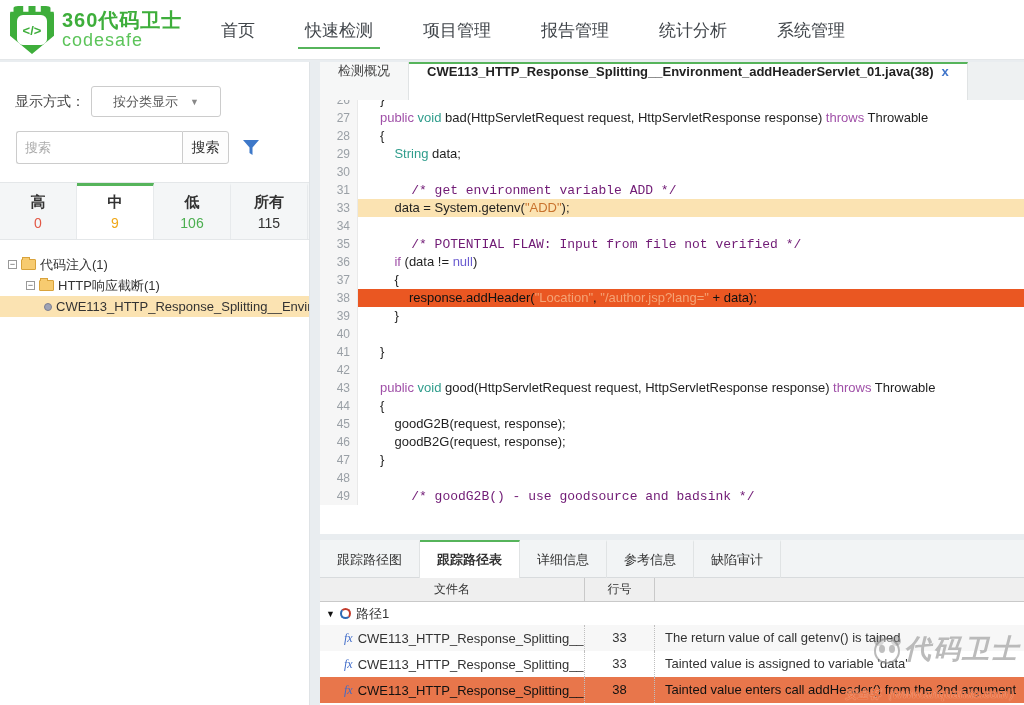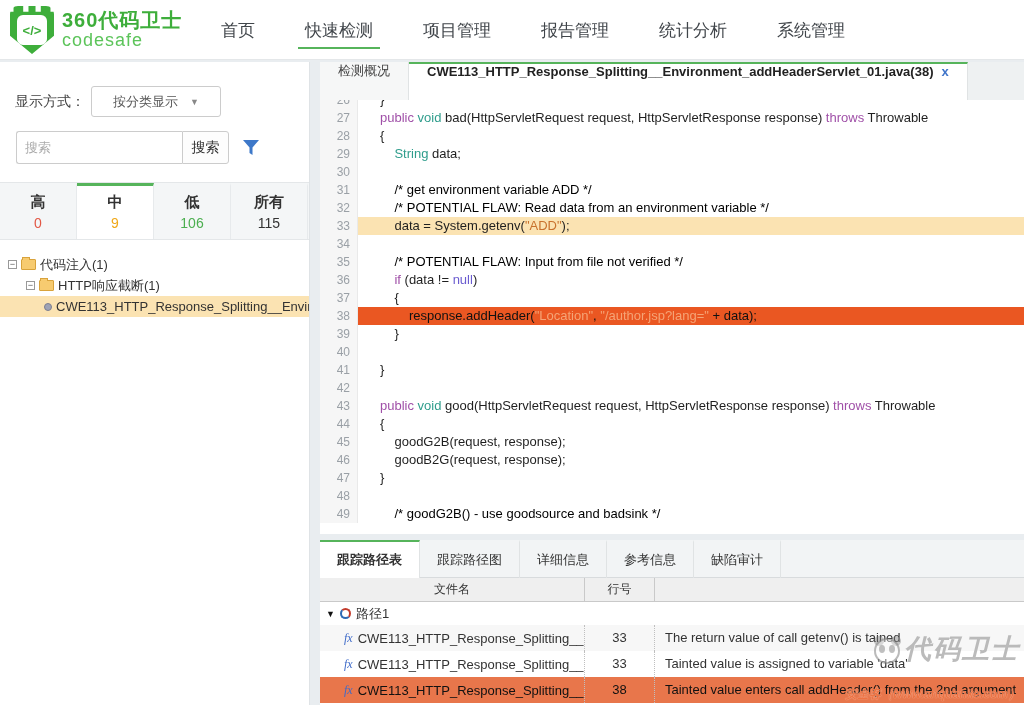--- a/index.html
+++ b/index.html
@@ -70,21 +70,21 @@
   
   .code-panel { position:absolute; top:38px; left:0; right:0; height:434px;
     background:#fff; overflow:hidden; }
   .code-scroll { margin-top:-9px; }
   .code-line { display:flex; height:18px; line-height:18px; font-size:13px; }
   .ln { width:38px; flex:none; background:#f6f6f6; border-right:1px solid #e9e9e9;
     color:#9aa0a6; text-align:right; padding-right:7px; font-size:12px; }
   .ct { flex:1; padding-left:22px; white-space:pre; color:#1f1f1f; }
   .code-line.warn .ct { background:#fbe3b2; }
   .code-line.error .ct { background:#ea5722; color:#111; }
-  .sg-kw { color:#a050a8; } .sg-type { color:#2f9d8c; } .sg-cmt { color:#000000; }
+  .sg-kw { color:#a050a8; } .sg-type { color:#2f9d8c; } .sg-cmt { color:#701a75;font-family:Liberation Mono, monospace; }
   .sg-str { color:#c8722d; } .sg-kw2 { color:#6a5bd0; }
   .code-line.error .sg-str2 { color:#f5a476; }
 
   
   .btabs { position:absolute; top:478px; left:0; right:0; height:38px;
     background:#f2f4f5; display:flex; border-bottom:1px solid #d8dbdd; }
   .btab { padding:0 17px; height:38px; display:flex; align-items:center; font-size:13px;
     color:#333; border-right:1px solid #e0e3e4; cursor:pointer; border-top:2px solid transparent; }
   .btab.active { background:#fff; border-top:2px solid #56b45b; font-weight:bold; }
   .dtable { position:absolute; top:516px; left:0; right:0; bottom:0; background:#fff;
@@ -237,24 +237,20 @@
           <span class="ct"><span>    </span><span class="sg-type">String </span><span>data;</span></span>
         </div>
         <div class="code-line">
           <span class="ln">30</span>
           <span class="ct"></span>
         </div>
         <div class="code-line">
           <span class="ln">31</span>
           <span class="ct"><span class="sg-cmt">    /* get environment variable ADD */</span></span>
         </div>
-        <div class="code-line">
-          <span class="ln">32</span>
-          <span class="ct"><span class="sg-cmt">    /* POTENTIAL FLAW: Read data from an environment variable */</span></span>
-        </div>
         <div class="code-line warn">
           <span class="ln">33</span>
           <span class="ct"><span>    data = System.getenv(</span><span class="sg-str">"ADD"</span><span>);</span></span>
         </div>
         <div class="code-line">
           <span class="ln">34</span>
           <span class="ct"></span>
         </div>
         <div class="code-line">
           <span class="ln">35</span>
@@ -313,25 +309,25 @@
           <span class="ct"></span>
         </div>
         <div class="code-line">
           <span class="ln">49</span>
           <span class="ct"><span class="sg-cmt">    /* goodG2B() - use goodsource and badsink */</span></span>
         </div>
       </div>
   </div>
 
   <div class="btabs" id="btabs">
+      <div class="btab">
+        <span>跟踪路径图</span>
+      </div>
       <div class="btab active">
         <span>跟踪路径表</span>
-      </div>
-      <div class="btab">
-        <span>跟踪路径图</span>
       </div>
       <div class="btab">
         <span>详细信息</span>
       </div>
       <div class="btab">
         <span>参考信息</span>
       </div>
       <div class="btab">
         <span>缺陷审计</span>
       </div>

